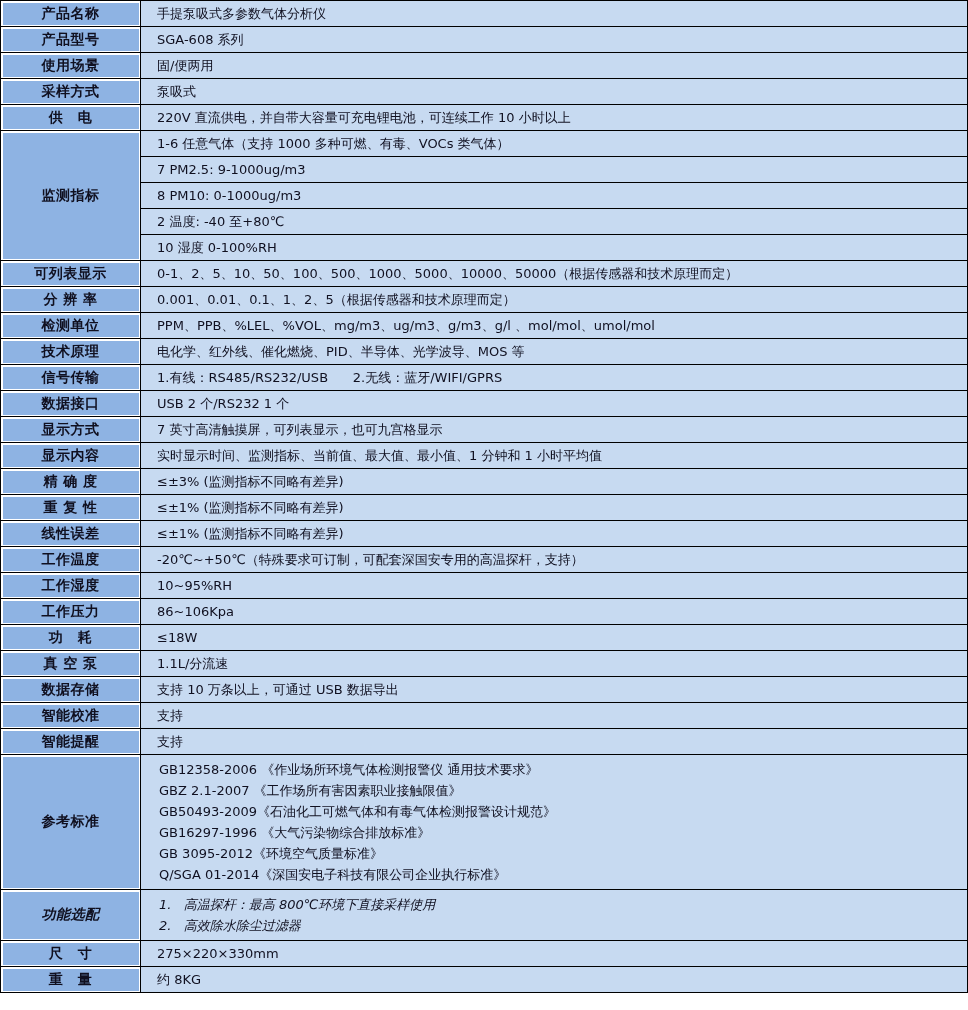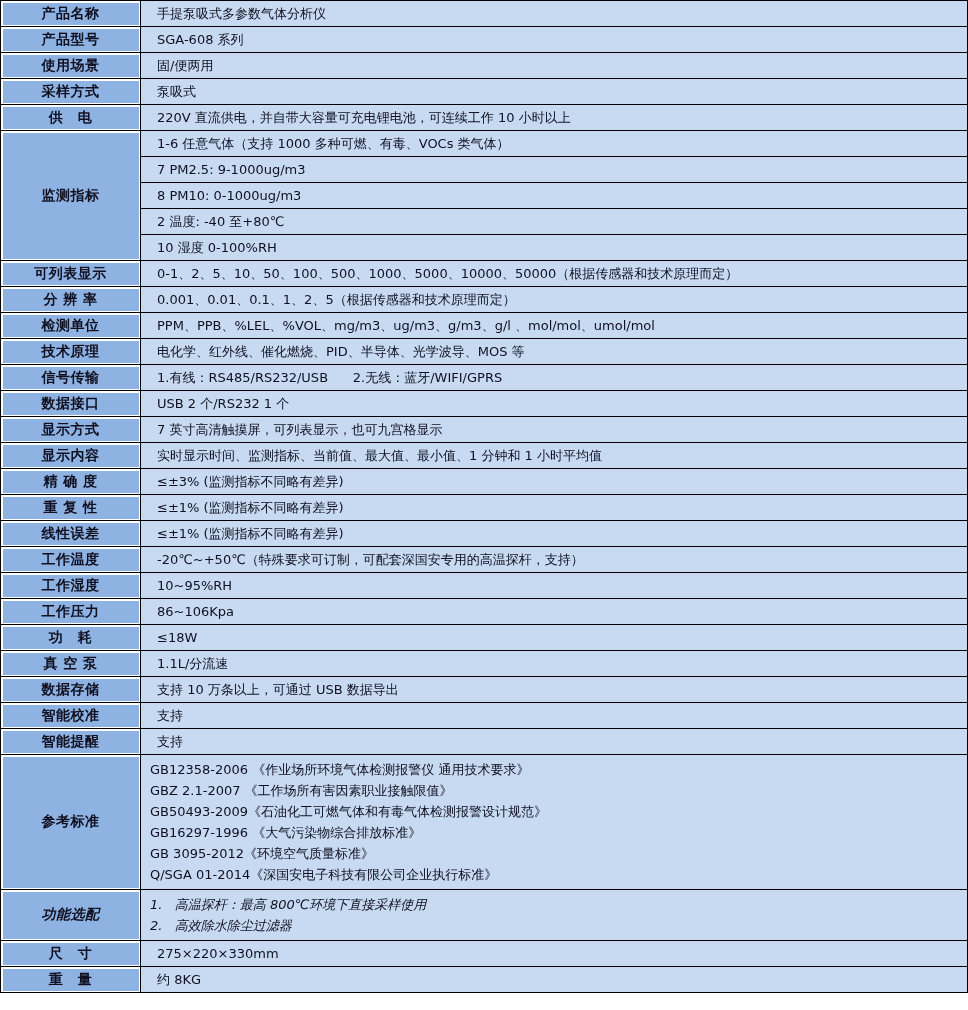--- a/index.html
+++ b/index.html
@@ -43,21 +43,21 @@
   td.value {
     background: var(--value-bg);
     padding: 2px 16px;
     font-size: 13px;
     vertical-align: middle;
     white-space: pre-wrap;
     line-height: 17px;
     overflow: hidden;
   }
   td.value.multiline {
-    padding: 4px 9px;
+    padding: 4px 18px;
   }
   .multiline .line {
     line-height: 21px;
   }
   tr.row { height: 26px; }
   tr.tall { height: 127px; }
   tr.medium { height: 43px; font-style: italic; }
 </style>
 </head>
 <body>

